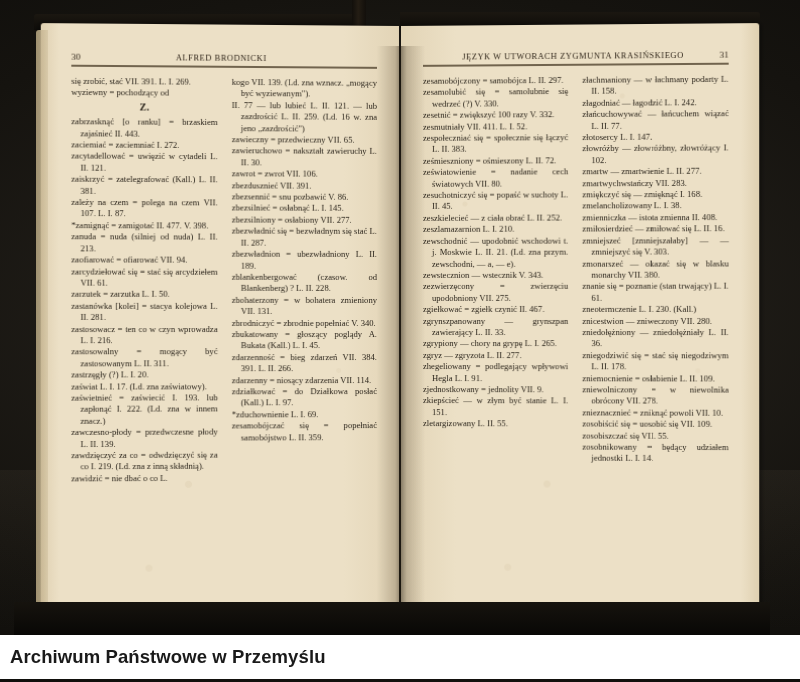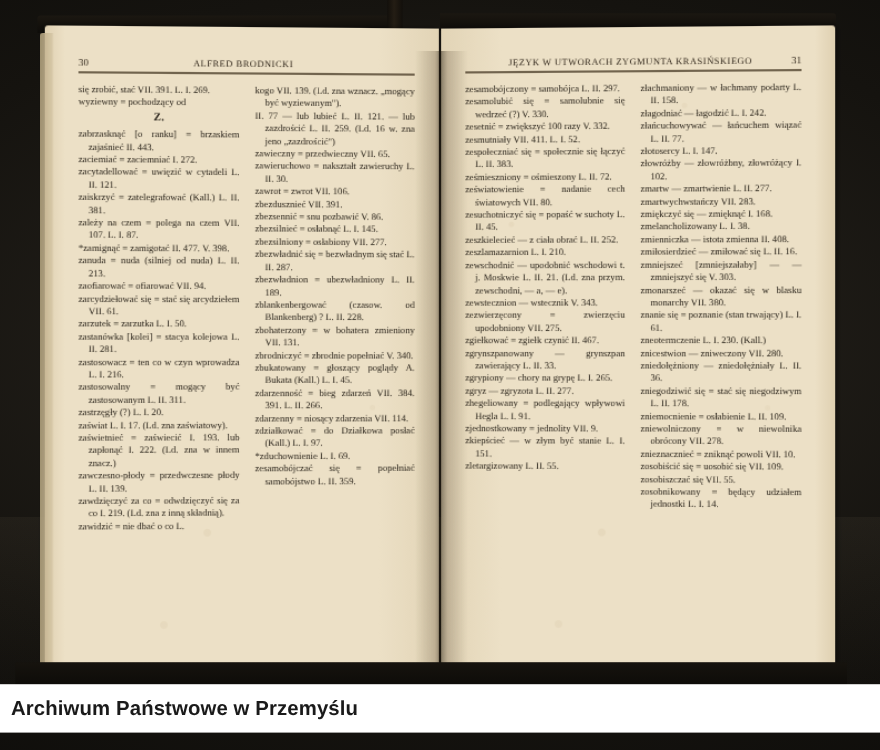--- a/index.html
+++ b/index.html
@@ -217,21 +217,21 @@
 
   
   .ink {
     filter: contrast(1.02);
   }
 
   
   .watermark-bar {
     position: absolute;
     left: 0;
-    bottom: 16px;
+    bottom: 3px;
     width: 800px;
     height: 44px;
     background: #ffffff;
     display: flex;
     align-items: center;
     padding-left: 10px;
     box-sizing: border-box;
   }
   .watermark-text {
     font-family: "Liberation Sans", sans-serif;

